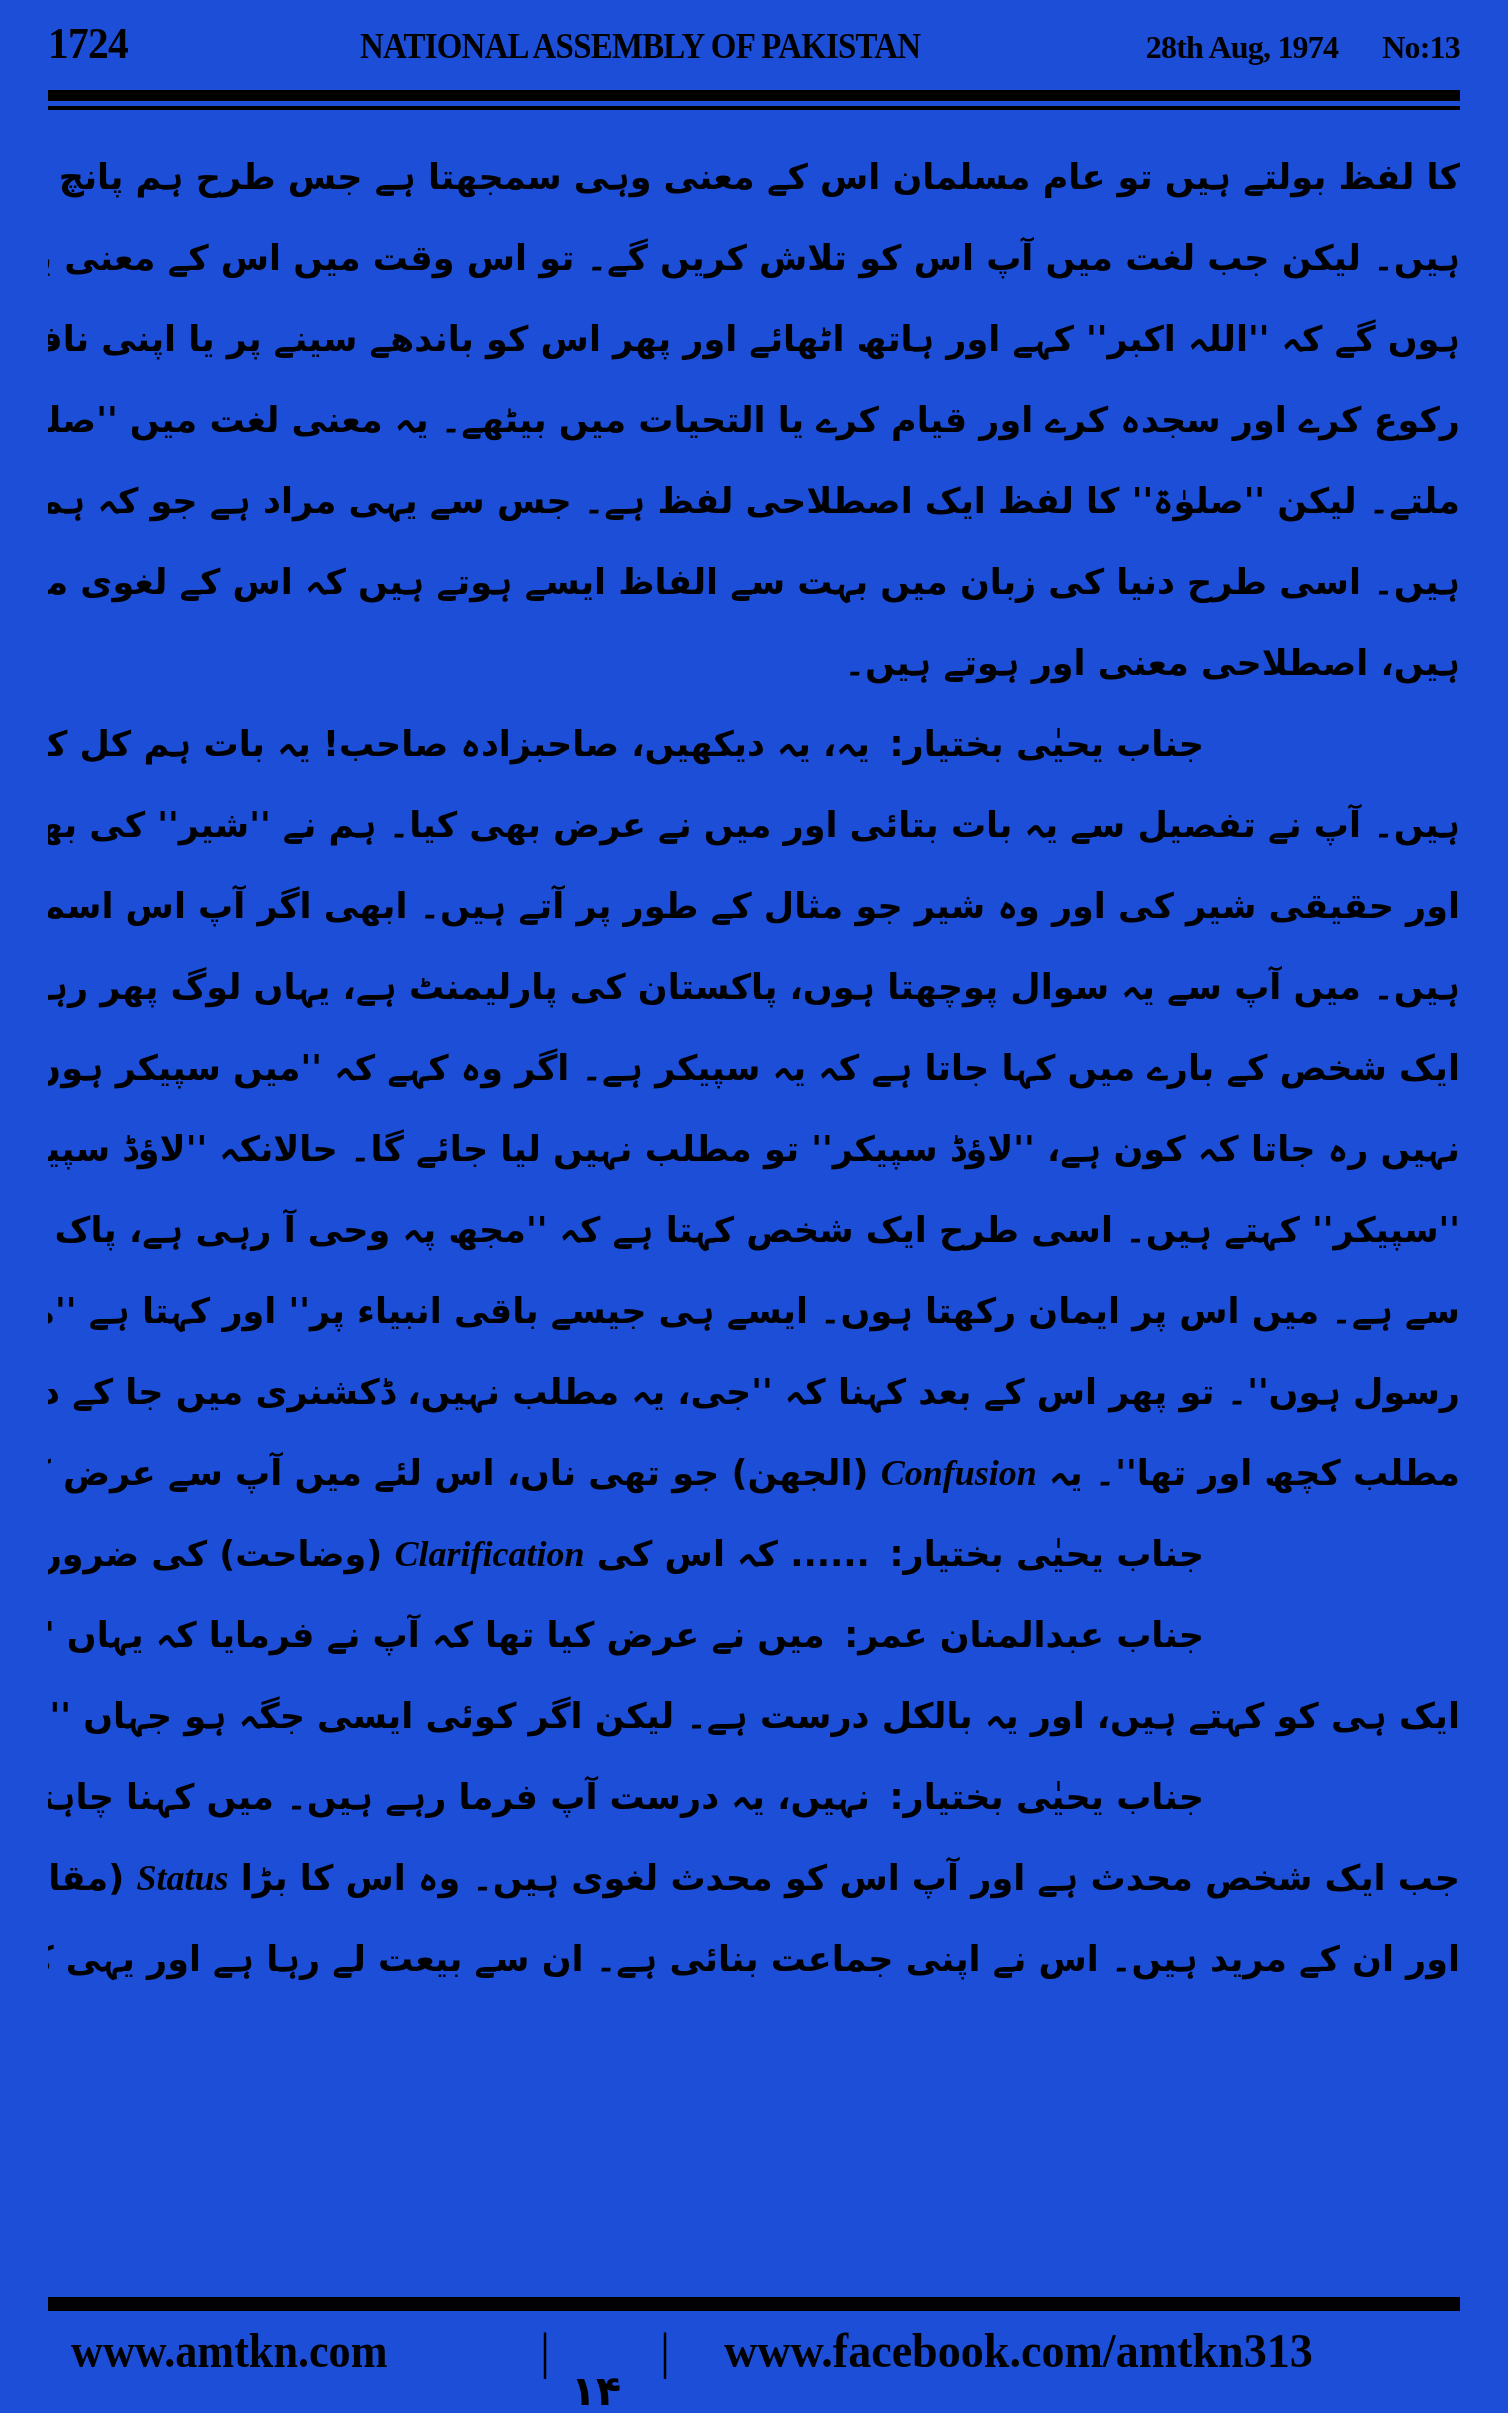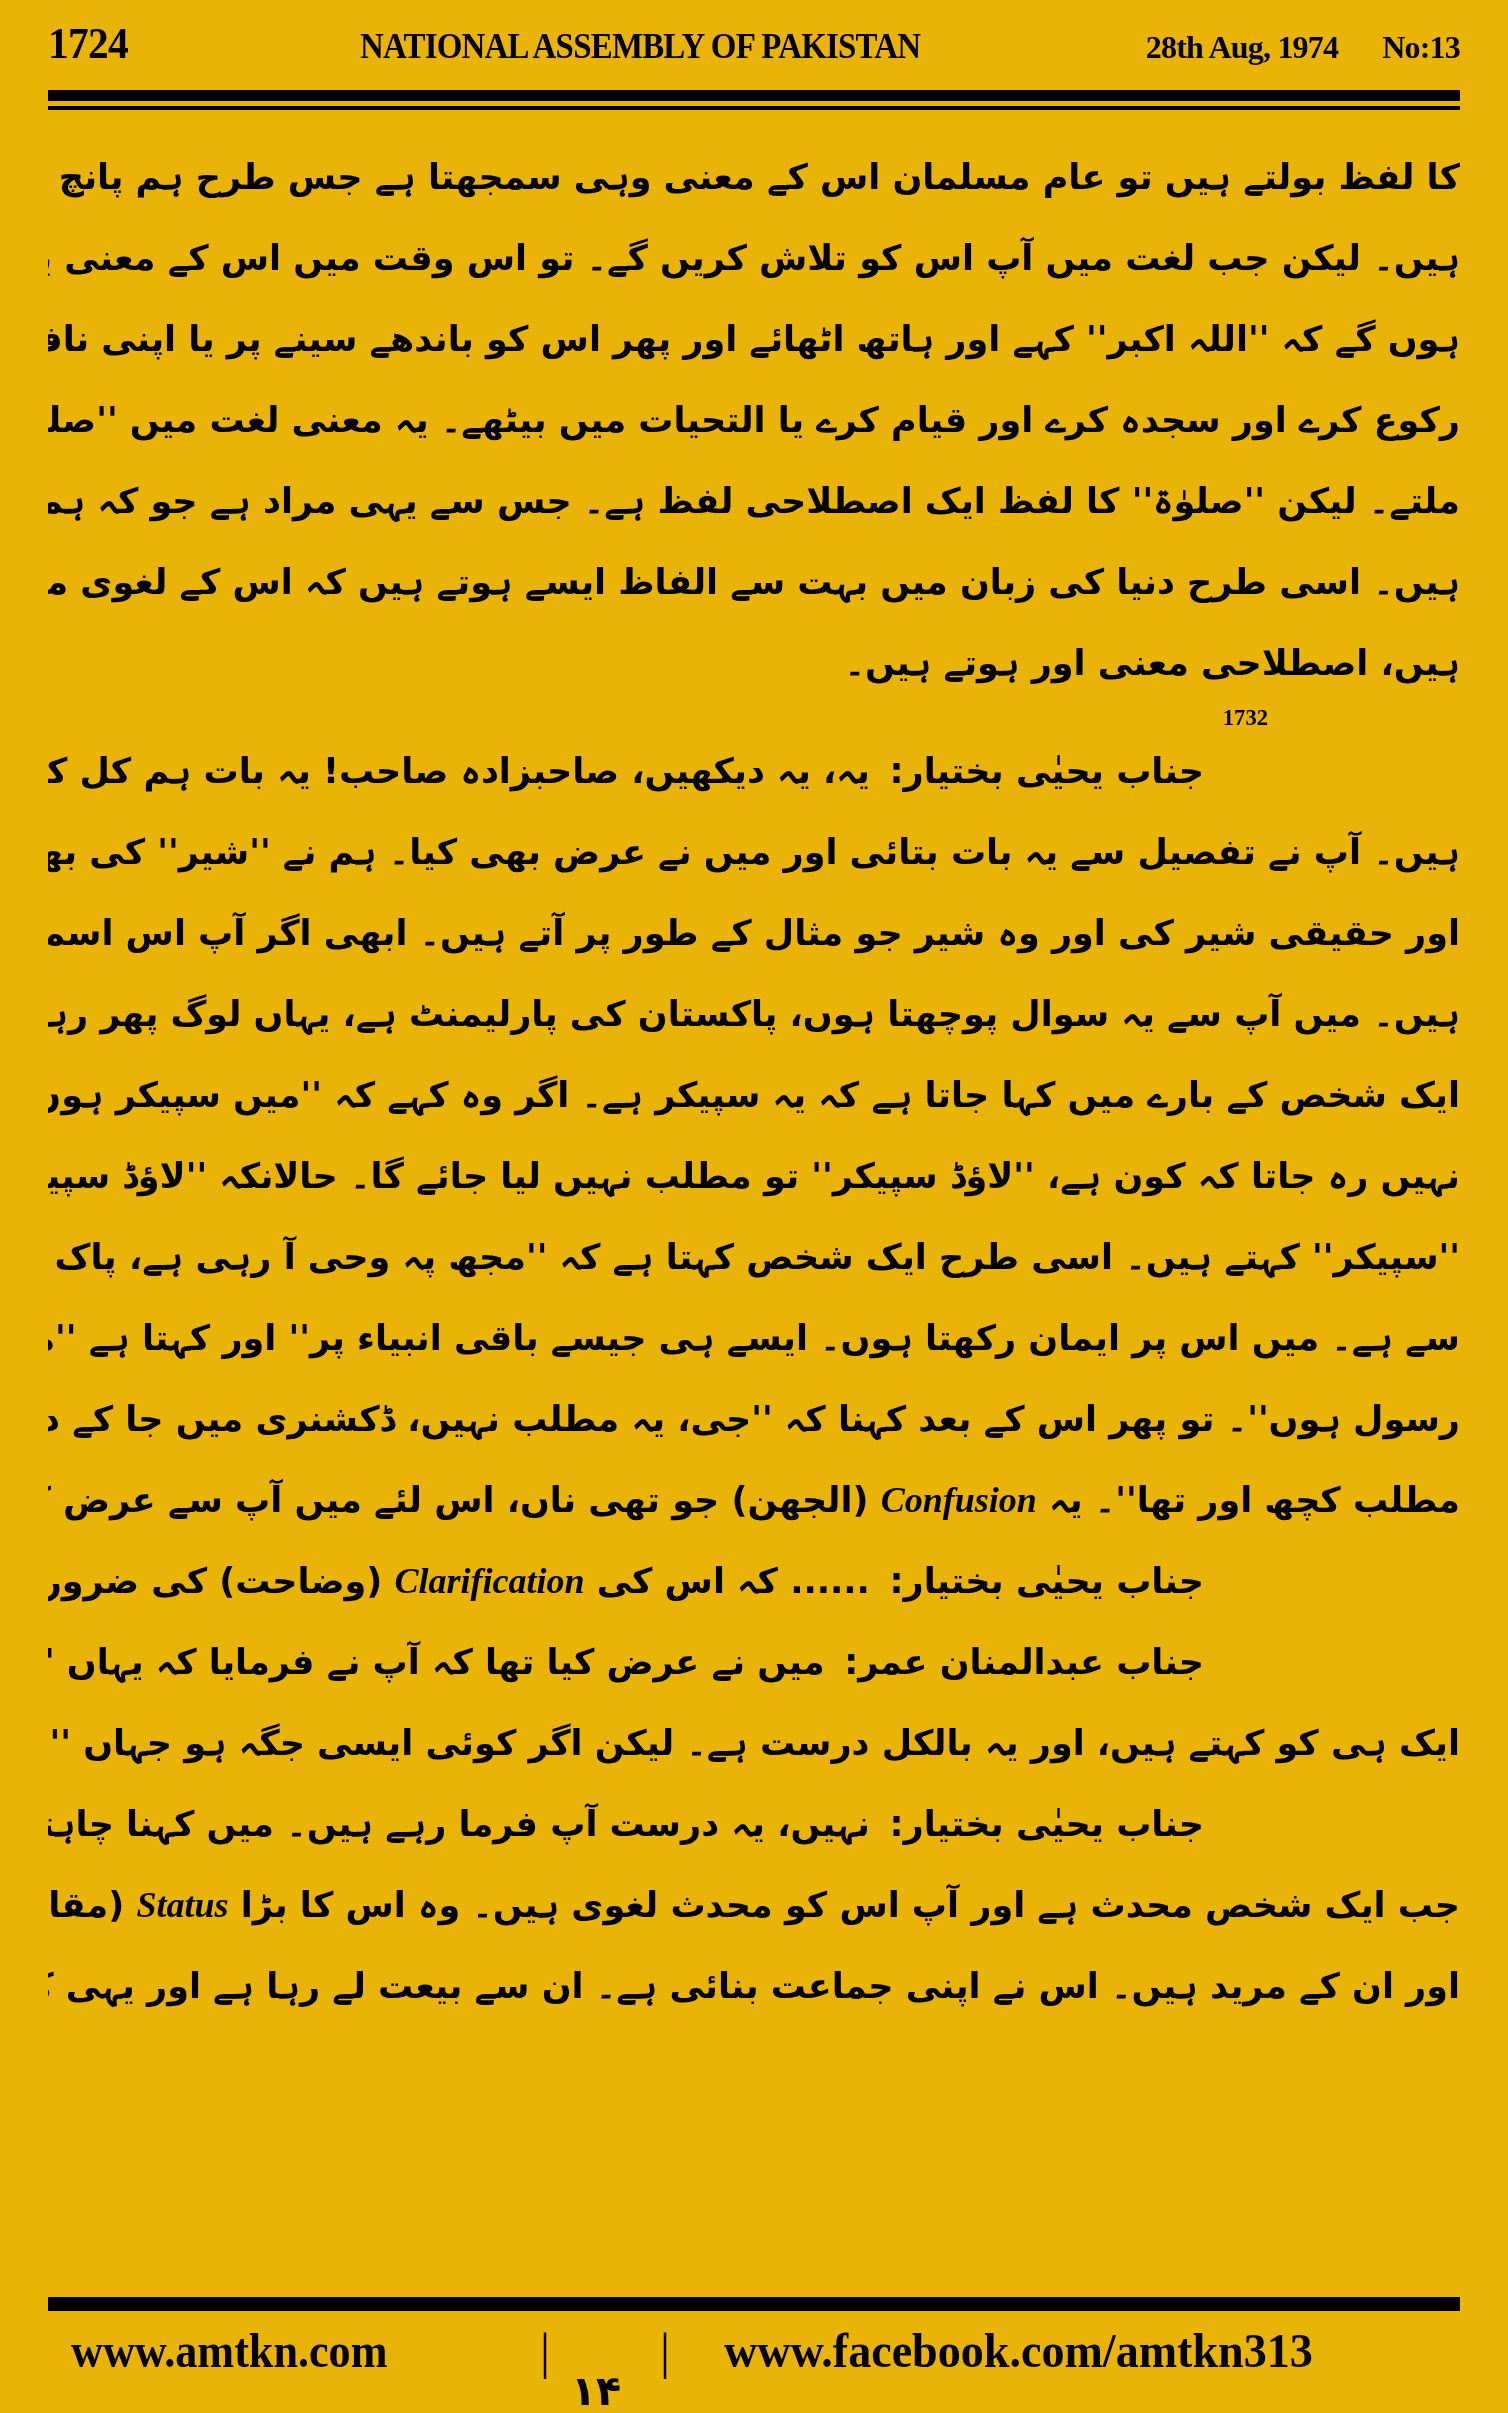--- a/index.html
+++ b/index.html
@@ -1,20 +1,20 @@
 <!DOCTYPE html>
 <html lang="ur" style="font-size:12px"><head>
 <meta charset="utf-8">
 <style>
   html, body { margin: 0; padding: 0; background: #e8e8e8; }
   .page {
     position: relative;
     width: 1508px;
     height: 2413px;
-    background: #eab308;
+    background: #1d4ed8;
     overflow: hidden;
     font-family: "DejaVu Sans", sans-serif;
     color: #000;
   }
 
   
   .header {
     position: absolute;
     top: 16.6px; left: 48px;
     width: 1412px;
@@ -110,21 +110,20 @@
   <div class="rule-thin"></div>
 
   <div class="body-text">
       <div class="line"><span>کا لفظ بولتے ہیں تو عام مسلمان اس کے معنی وہی سمجھتا ہے جس طرح ہم پانچ وقت نماز پڑھتے</span></div>
       <div class="line"><span>ہیں۔ لیکن جب لغت میں آپ اس کو تلاش کریں گے۔ تو اس وقت میں اس کے معنی یہ نہیں</span></div>
       <div class="line"><span>ہوں گے کہ ''اللہ اکبر'' کہے اور ہاتھ اٹھائے اور پھر اس کو باندھے سینے پر یا اپنی ناف پر۔ یہ معنی، یا</span></div>
       <div class="line"><span>رکوع کرے اور سجدہ کرے اور قیام کرے یا التحیات میں بیٹھے۔ یہ معنی لغت میں ''صلوٰۃ'' کے نہیں</span></div>
       <div class="line"><span>ملتے۔ لیکن ''صلوٰۃ'' کا لفظ ایک اصطلاحی لفظ ہے۔ جس سے یہی مراد ہے جو کہ ہم نماز پڑھتے</span></div>
       <div class="line"><span>ہیں۔ اسی طرح دنیا کی زبان میں بہت سے الفاظ ایسے ہوتے ہیں کہ اس کے لغوی معنی اور ہوتے</span></div>
       <div class="line last"><span>ہیں، اصطلاحی معنی اور ہوتے ہیں۔</span></div>
-      <div class="refrow"><span>1732</span></div>
       <div class="line indent"><span class="speaker">جناب یحیٰی بختیار:</span><span>یہ، یہ دیکھیں، صاحبزادہ صاحب! یہ بات ہم کل کر چکے</span></div>
       <div class="line"><span>ہیں۔ آپ نے تفصیل سے یہ بات بتائی اور میں نے عرض بھی کیا۔ ہم نے ''شیر'' کی بھی بات کی</span></div>
       <div class="line"><span>اور حقیقی شیر کی اور وہ شیر جو مثال کے طور پر آتے ہیں۔ ابھی اگر آپ اس اسمبلی کے اندر آئے</span></div>
       <div class="line"><span>ہیں۔ میں آپ سے یہ سوال پوچھتا ہوں، پاکستان کی پارلیمنٹ ہے، یہاں لوگ پھر رہے ہیں۔</span></div>
       <div class="line"><span>ایک شخص کے بارے میں کہا جاتا ہے کہ یہ سپیکر ہے۔ اگر وہ کہے کہ ''میں سپیکر ہوں'' تو کوئی شک تو</span></div>
       <div class="line"><span>نہیں رہ جاتا کہ کون ہے، ''لاؤڈ سپیکر'' تو مطلب نہیں لیا جائے گا۔ حالانکہ ''لاؤڈ سپیکر'' کو بھی</span></div>
       <div class="line"><span>''سپیکر'' کہتے ہیں۔ اسی طرح ایک شخص کہتا ہے کہ ''مجھ پہ وحی آ رہی ہے، پاک ہے، اللہ کی طرف</span></div>
       <div class="line"><span>سے ہے۔ میں اس پر ایمان رکھتا ہوں۔ ایسے ہی جیسے باقی انبیاء پر'' اور کہتا ہے ''میں نبی ہوں، میں</span></div>
       <div class="line"><span>رسول ہوں''۔ تو پھر اس کے بعد کہنا کہ ''جی، یہ مطلب نہیں، ڈکشنری میں جا کے دیکھئے اس کا</span></div>
       <div class="line"><span>مطلب کچھ اور تھا''۔ یہ </span><span class="eng">Confusion</span><span> (الجھن) جو تھی ناں، اس لئے میں آپ سے عرض کر</span></div>

